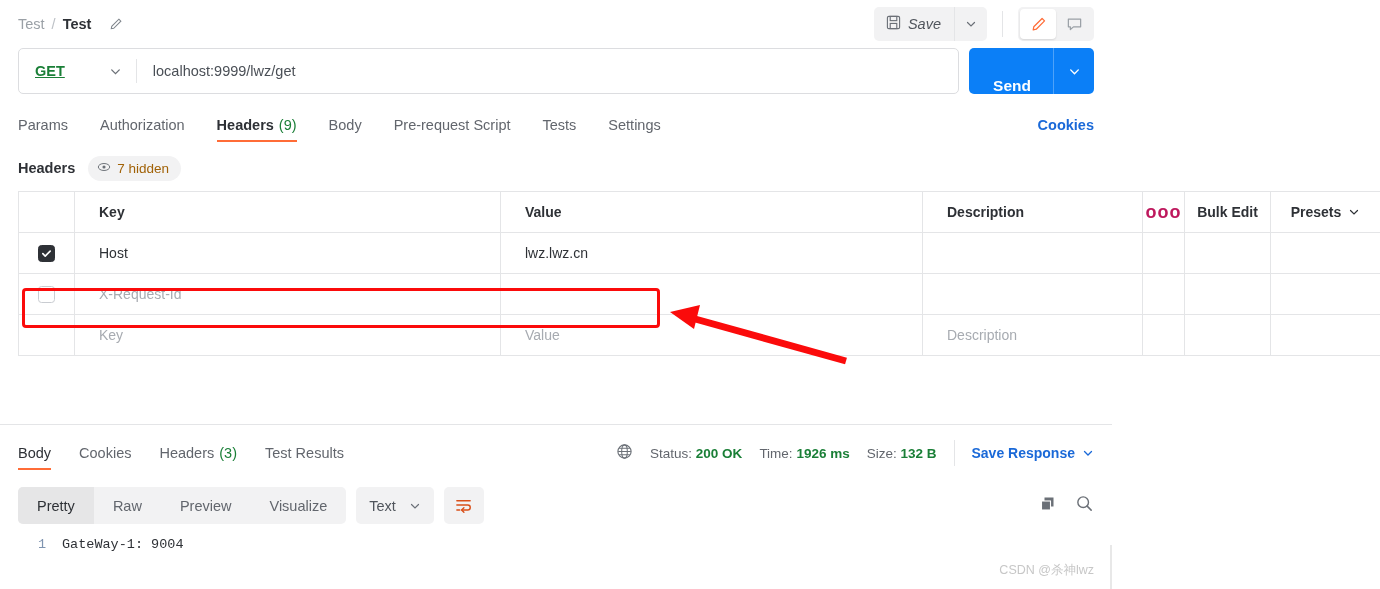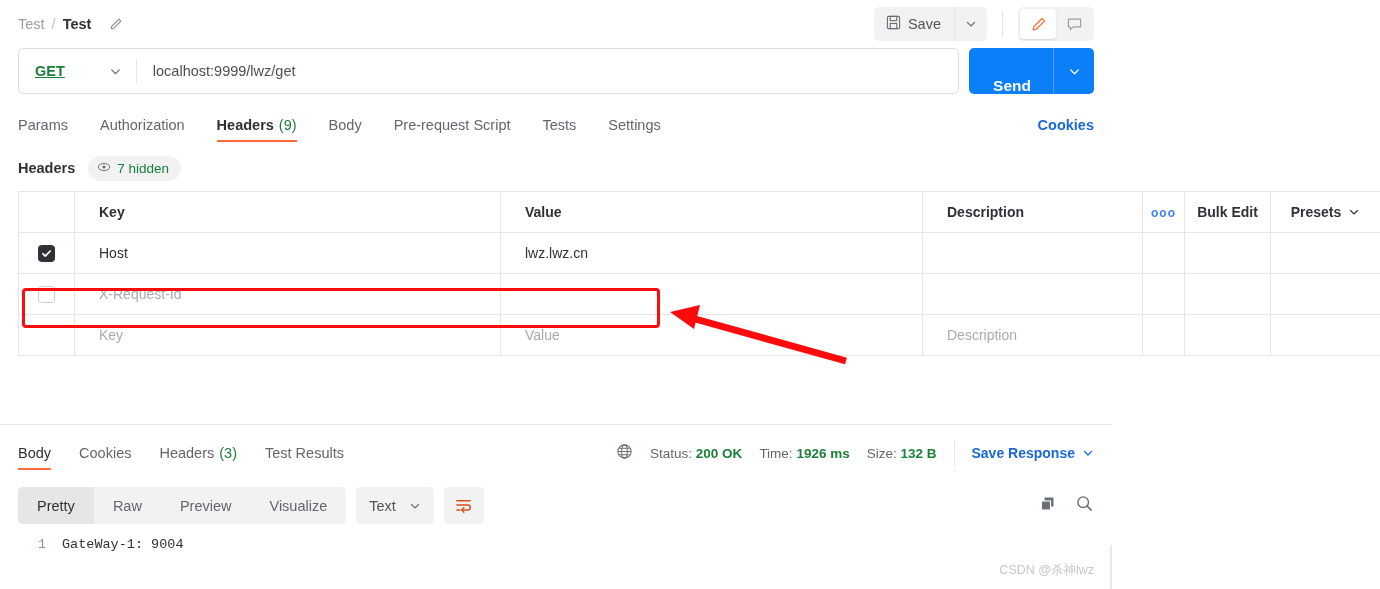--- a/index.html
+++ b/index.html
@@ -24,21 +24,21 @@
     align-items: center;
     padding: 0 18px;
     box-sizing: border-box;
   }
   .breadcrumb { display: flex; align-items: center; gap: 7px; font-size: 14.5px; }
   .crumb-muted { color: #9aa0a6; }
   .crumb-sep { color: #bdc1c6; }
   .crumb-active { color: #2e3136; font-weight: bold; }
   .pencil-sm { margin-left: 10px; display: inline-flex; align-items: center; }
 
-  .topbar-right { margin-left: auto; display: flex; align-items: center; gap: 15px; }
+  .topbar-right { margin-left: auto; display: flex; align-items: center; gap: 15px; font-style: italic; }
   .save-group {
     display: flex; align-items: center;
     background: #f2f2f3;
     border-radius: 5px;
     height: 34px;
     overflow: hidden;
   }
   .save-btn {
     display: flex; align-items: center; gap: 7px;
     padding: 0 13px 0 12px;
@@ -139,21 +139,21 @@
   
   .hdr-title-row {
     display: flex; align-items: center; gap: 13px;
     padding: 0 18px; margin-top: 13px; height: 26px;
   }
   .hdr-title { font-size: 14.5px; color: #2e3136; font-weight: bold; }
   .hidden-pill {
     display: flex; align-items: center; gap: 6px;
     background: #f2f2f3; border-radius: 13px;
     padding: 4px 12px 4px 9px;
-    font-size: 13.5px; color: #15803d;
+    font-size: 13.5px; color: #a16207;
     cursor: pointer;
   }
 
   .tablewrap { padding: 0 18px; margin-top: 10px; }
   table.hdr {
     width: 100%;
     border-collapse: collapse;
     table-layout: fixed;
     border: 1px solid #e4e5e7;
   }
@@ -182,21 +182,21 @@
     width: 17px; height: 17px;
     border: 1.5px solid #c9ccd1;
     border-radius: 3.5px;
     box-sizing: border-box;
     cursor: pointer;
   }
   .chk.on {
     background: #2e3136; border-color: #2e3136;
     display: flex; align-items: center; justify-content: center;
   }
-  .dots { letter-spacing: 1px; font-size: 12px; color: #3b82f6; cursor: pointer; }
+  .dots { letter-spacing: 1px; font-size: 18px; color: #be185d; cursor: pointer; }
   .bulk { font-weight: bold; color: #2e3136; cursor: pointer; font-size: 14px; }
   .presets {
     font-weight: bold; color: #2e3136; cursor: pointer; font-size: 14px;
     display: flex; align-items: center; justify-content: center; gap: 7px; height: 100%;
   }
 
   
   .hl-box {
     position: absolute;
     left: 22px; top: 288px;

